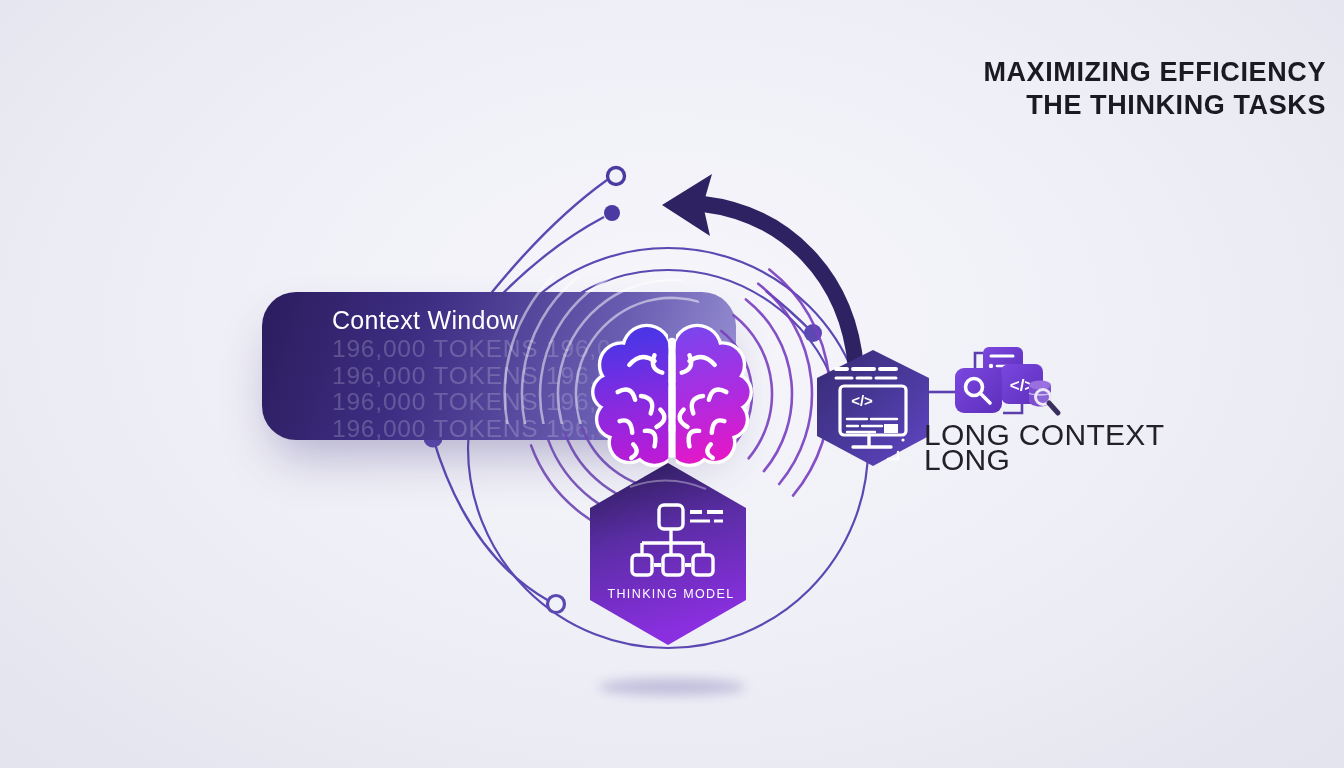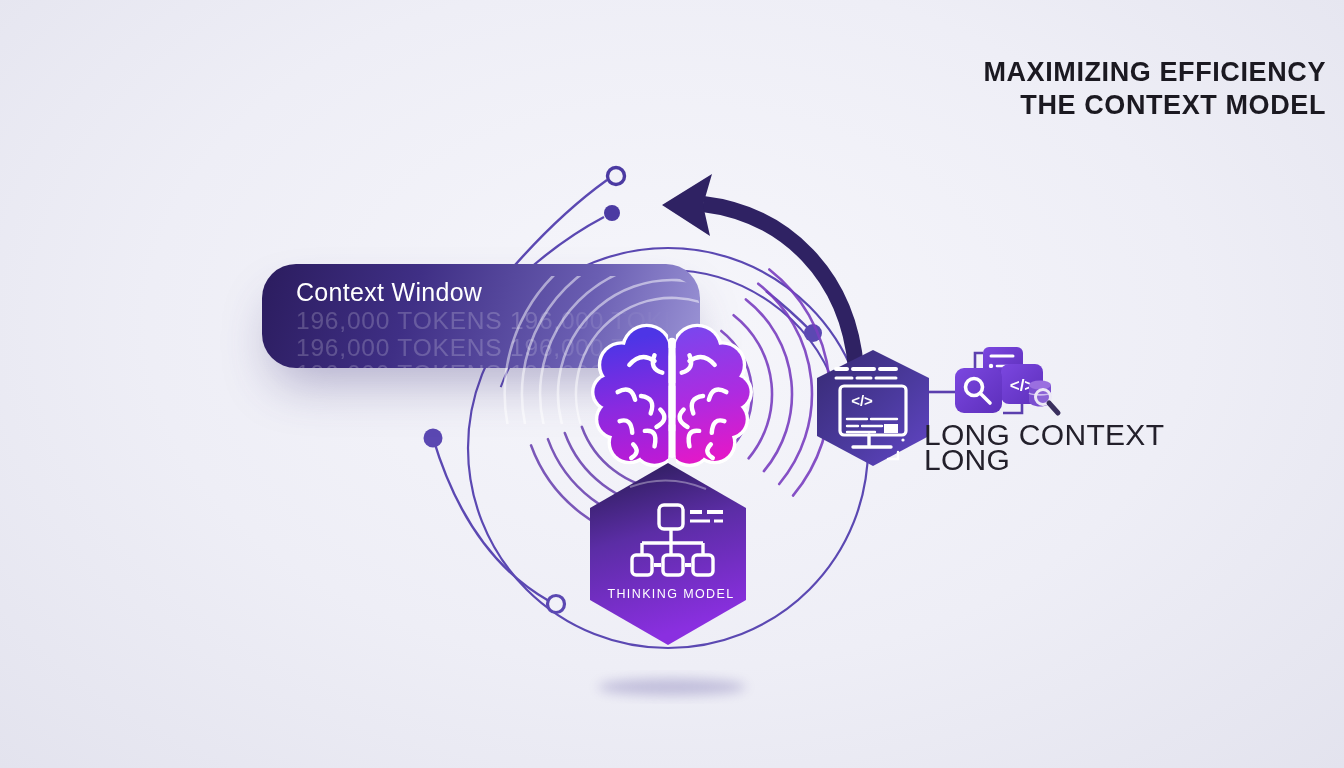--- a/index.html
+++ b/index.html
@@ -13,25 +13,26 @@
 
   
   .title{
     position:absolute;left:0;right:18px;top:56px;
     text-align:right;color:#1b1921;
     font-size:27px;line-height:33px;font-weight:700;letter-spacing:0.6px;
   }
 
   
   .panel{
-    position:absolute;left:262px;top:264px;width:438px;height:104px;
+    position:absolute;left:262px;top:292px;width:438px;height:148px;
     border-radius:34px;
     background:linear-gradient(108deg,#2b1c5e 0%,#3f2f85 34%,#6a5eb2 72%,#9d96d7 100%);
     box-shadow:0 26px 50px -12px rgba(70,60,130,0.38);
     overflow:hidden;
+    padding-left:36px;
   }
   .panel-title{
     margin:14px 0 1px 34px;color:#ffffff;
     font-size:25px;font-weight:500;letter-spacing:0.3px;
   }
   .token-rows{
     margin-left:34px;white-space:nowrap;
     color:rgba(255,255,255,0.20);
     font-size:24.5px;line-height:26.5px;letter-spacing:0.8px;
     -webkit-mask-image:linear-gradient(to right,#000 55%,transparent 94%);
@@ -291,21 +292,21 @@
         <ellipse cx="1040" cy="385" rx="11" ry="4.5" fill="#9a6fe0"></ellipse>
         <path d="M 1029,393 c 3,2.5 19,2.5 22,0" stroke="#c9b6ee" stroke-width="1.6" fill="none"></path>
         <circle cx="1043" cy="397" r="7.5" stroke="#ece8f6" stroke-width="3" fill="rgba(255,255,255,0.12)"></circle>
         <path d="M 1049,403 L 1058,413" stroke="#3a2f5e" stroke-width="5" stroke-linecap="round"></path>
       </g>
     </g>
   </svg>
 
   <div class="title">
     <div>MAXIMIZING EFFICIENCY</div>
-    <div>THE CONTEXT MODEL</div>
+    <div>THE THINKING TASKS</div>
   </div>
 
   <div class="long-context">
     <div>LONG CONTEXT</div>
     <div>LONG</div>
   </div>
 
 </div>
 
 </body></html>

